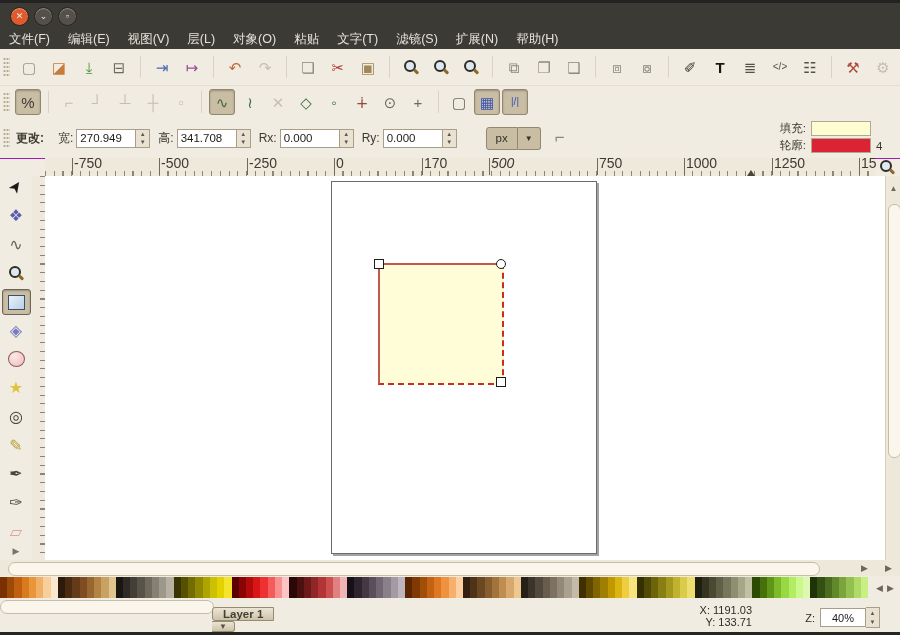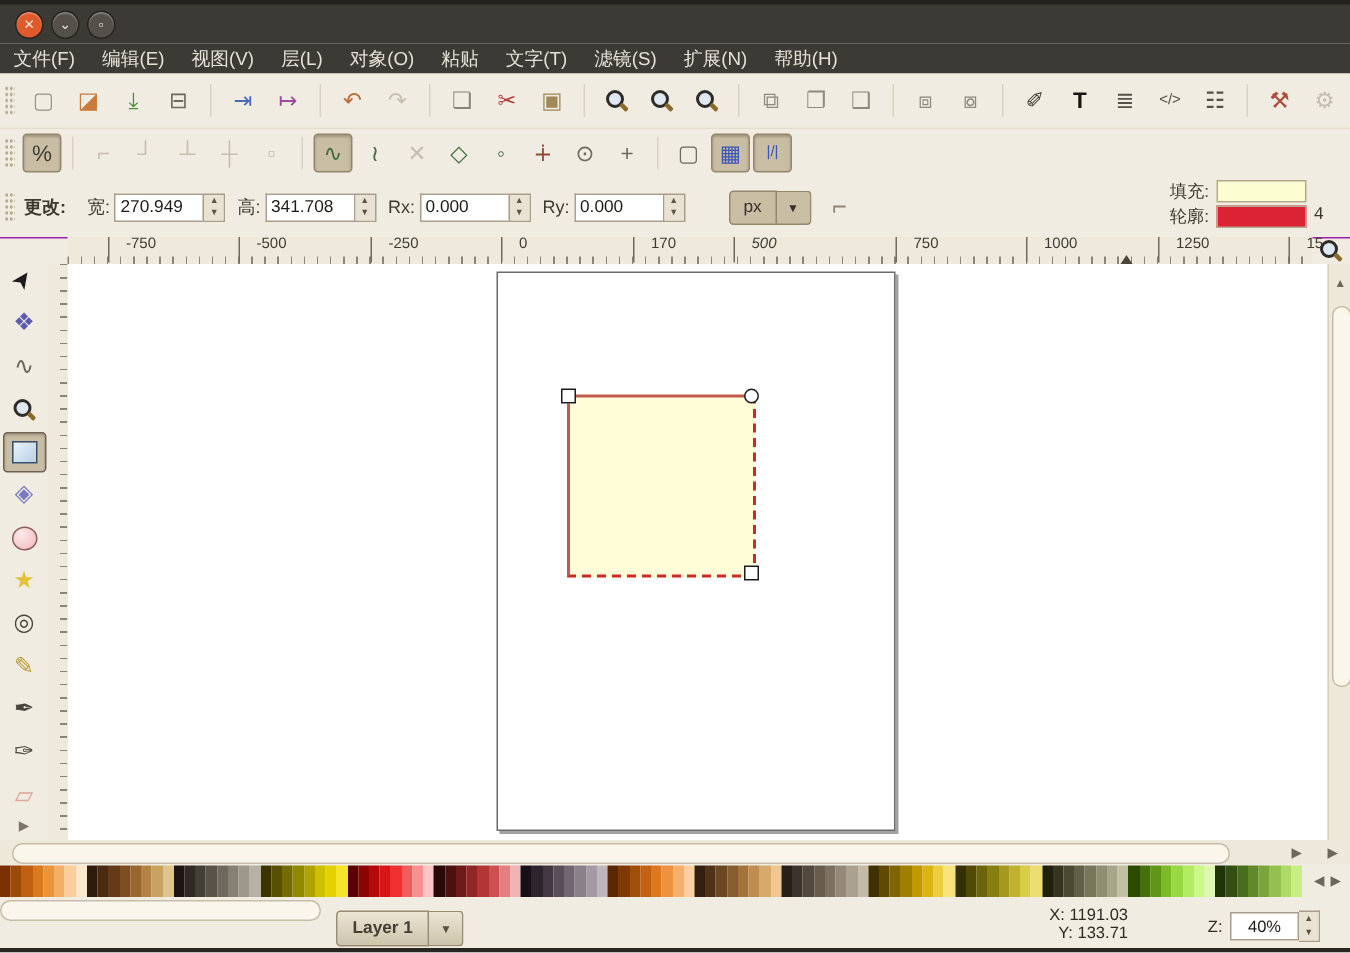--- a/index.html
+++ b/index.html
@@ -47,30 +47,30 @@
   .spin .arrows{width:13px;display:flex;flex-direction:column;border:1px solid #a89e89;}
   .spin .arrows div{flex:1;background:#e9e2d2;font-size:6px;color:#5c564a;
              display:flex;align-items:center;justify-content:center;}
   .unitbtn{display:flex;margin-left:8px;height:23px;}
   .unitbtn .seg{background:#c9bda4;border:1px solid #93876d;display:flex;align-items:center;
              justify-content:center;font-size:11.5px;color:#35312a;}
   .unitbtn .seg:first-child{width:30px;border-radius:3px 0 0 3px;margin-left:21px;}
   .unitbtn .seg:last-child{width:22px;border-left:none;border-radius:0 3px 3px 0;font-size:8px;}
   #notround{font-size:17px;color:#8d8776;margin-left:14px;}
   #style-indicator{position:absolute;right:12px;top:2px;font-size:11.5px;color:#3c382f;}
-  #style-indicator .row{display:flex;justify-content:flex-end;height:17px;}
+  #style-indicator .row{display:flex;align-items:center;justify-content:flex-end;height:17px;}
   .swatch{width:58px;height:13px;border:1px solid #b1a88f;margin-left:5px;}
   #stroke-width{width:12px;text-align:left;margin-left:5px;}
 
   
   #hruler{left:45px;top:158px;width:830px;height:18px;background:#efe9dc;border-bottom:1px solid #c9c1ad;
           background-image:repeating-linear-gradient(to right,#8b8578 0 1px,transparent 1px 8.75px);
           background-size:100% 5px;background-position:0 100%;background-repeat:no-repeat;}
-  .rlabel{position:absolute;top:0;font-size:10px;color:#3c3a33;border-left:1px solid #6f6a5e;
-          height:17px;padding-left:11px;line-height:10px;}
+  .rlabel{position:absolute;top:0;font-size:14px;color:#3c3a33;border-left:1px solid #6f6a5e;
+          height:17px;padding-left:1px;line-height:10px;}
   #ruler-marker{position:absolute;bottom:0;width:0;height:0;border-left:4px solid transparent;
           border-right:4px solid transparent;border-bottom:6px solid #4a463c;}
   #ruler-corner{left:875px;top:158px;width:25px;height:18px;display:flex;align-items:center;justify-content:center;}
   #vruler{left:32px;top:176px;width:13px;height:384px;background:#efe9dc;border-right:1px solid #c9c1ad;
           background-image:repeating-linear-gradient(to bottom,#8b8578 0 1px,transparent 1px 8.75px);
           background-size:5px 100%;background-position:100% 0;background-repeat:no-repeat;}
 
   
   #toolbox{left:0;top:173px;width:32px;height:387px;display:flex;flex-direction:column;align-items:center;}
   .tool{width:27px;height:26px;display:flex;align-items:center;justify-content:center;
@@ -106,21 +106,21 @@
   
   #palette{left:0;top:577px;width:868px;height:21px;display:flex;}
   #palette .pswatch{flex:1;height:21px;}
   #palette-arrows{left:870px;top:577px;width:30px;height:21px;display:flex;align-items:center;
         justify-content:center;gap:4px;font-size:9px;color:#6d675a;}
 
   
   #statusbar{left:0;top:599px;width:900px;height:33px;background:#f1ece1;}
   #palette-scroll-thumb{position:absolute;left:0px;top:1px;width:212px;height:12px;background:#faf6ec;
         border:1px solid #c6bda8;border-radius:7px;}
-  #layer-btn{position:absolute;left:224px;top:8px;height:24px;display:flex;}
+  #layer-btn{position:absolute;left:212px;top:8px;height:24px;display:flex;flex-direction:column;}
   #layer-btn .lab{background:linear-gradient(#ece5d4,#cdc3ab);border:1px solid #978b72;
         border-radius:3px 0 0 3px;font-size:11.5px;font-weight:bold;color:#453f33;
         display:flex;align-items:center;padding:0 10px;}
   #layer-btn .dd{background:linear-gradient(#ece5d4,#cdc3ab);border:1px solid #978b72;border-left:none;
         border-radius:0 3px 3px 0;width:22px;display:flex;align-items:center;justify-content:center;
         font-size:8px;color:#5a5345;}
   #coords{position:absolute;right:148px;top:5px;text-align:right;font-size:11px;color:#2e2b25;line-height:12px;}
   #zoom-box{position:absolute;right:20px;top:8px;display:flex;align-items:center;}
   #zoom-box .zlab{font-size:11px;color:#2e2b25;margin-right:5px;}
   #zoom-box .val{width:44px;height:17px;background:#fff;border:1px solid #a89e89;font-size:11px;

